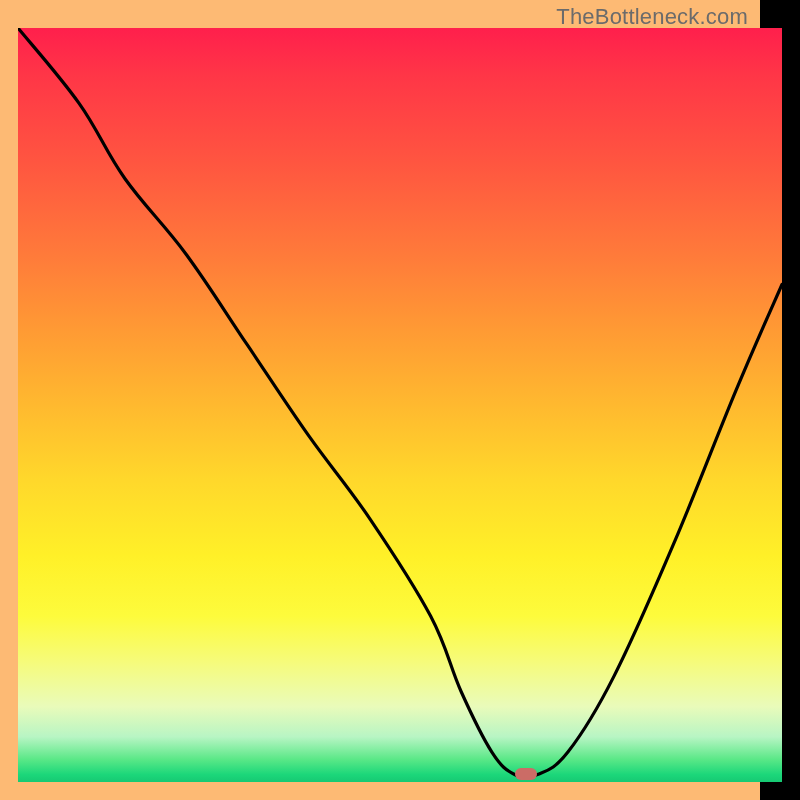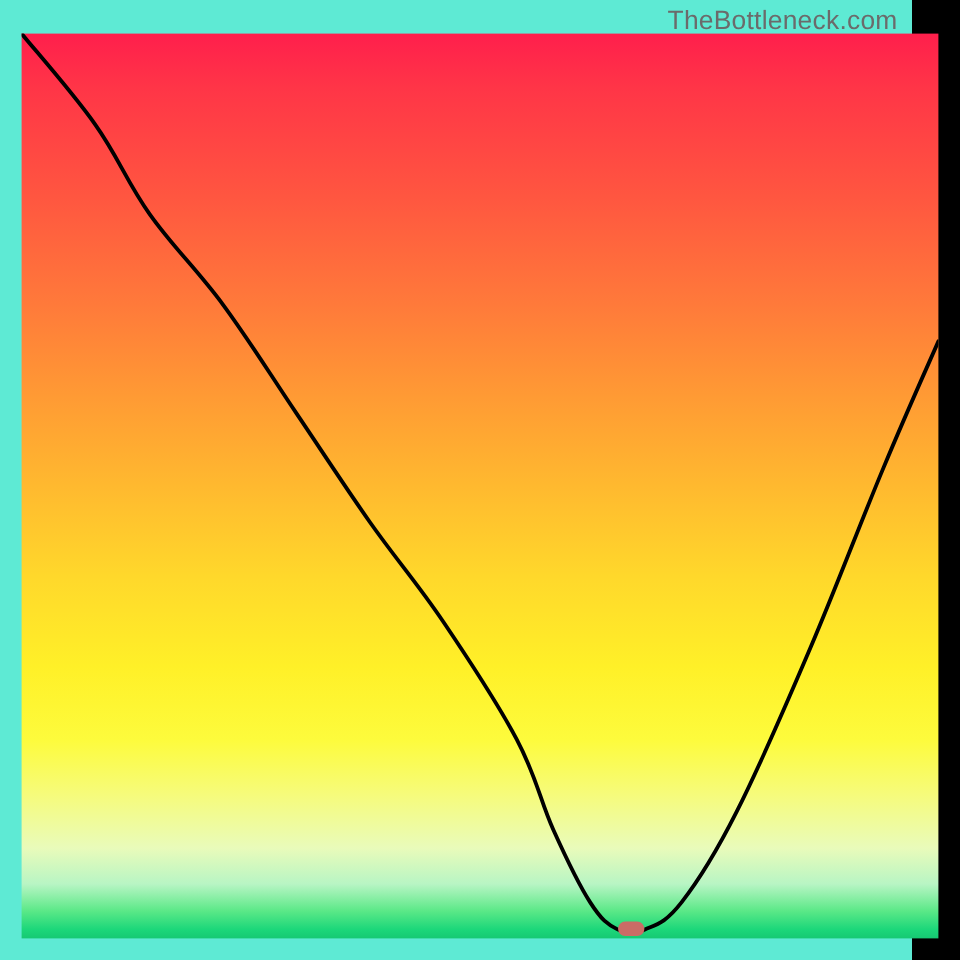--- a/index.html
+++ b/index.html
@@ -8,21 +8,21 @@
     width: 800px;
     height: 800px;
     background: #000;
     font-family: Arial, Helvetica, sans-serif;
     overflow: hidden;
   }
   .frame {
     position: relative;
     width: 760px;
     height: 800px;
-    background: #5eead4;
+    background: #fdba74;
   }
   .watermark {
     position: absolute;
     top: 4px;
     right: 12px;
     color: #6b6b6b;
     font-size: 22px;
     font-weight: 500;
     letter-spacing: 0.2px;
     z-index: 3;

